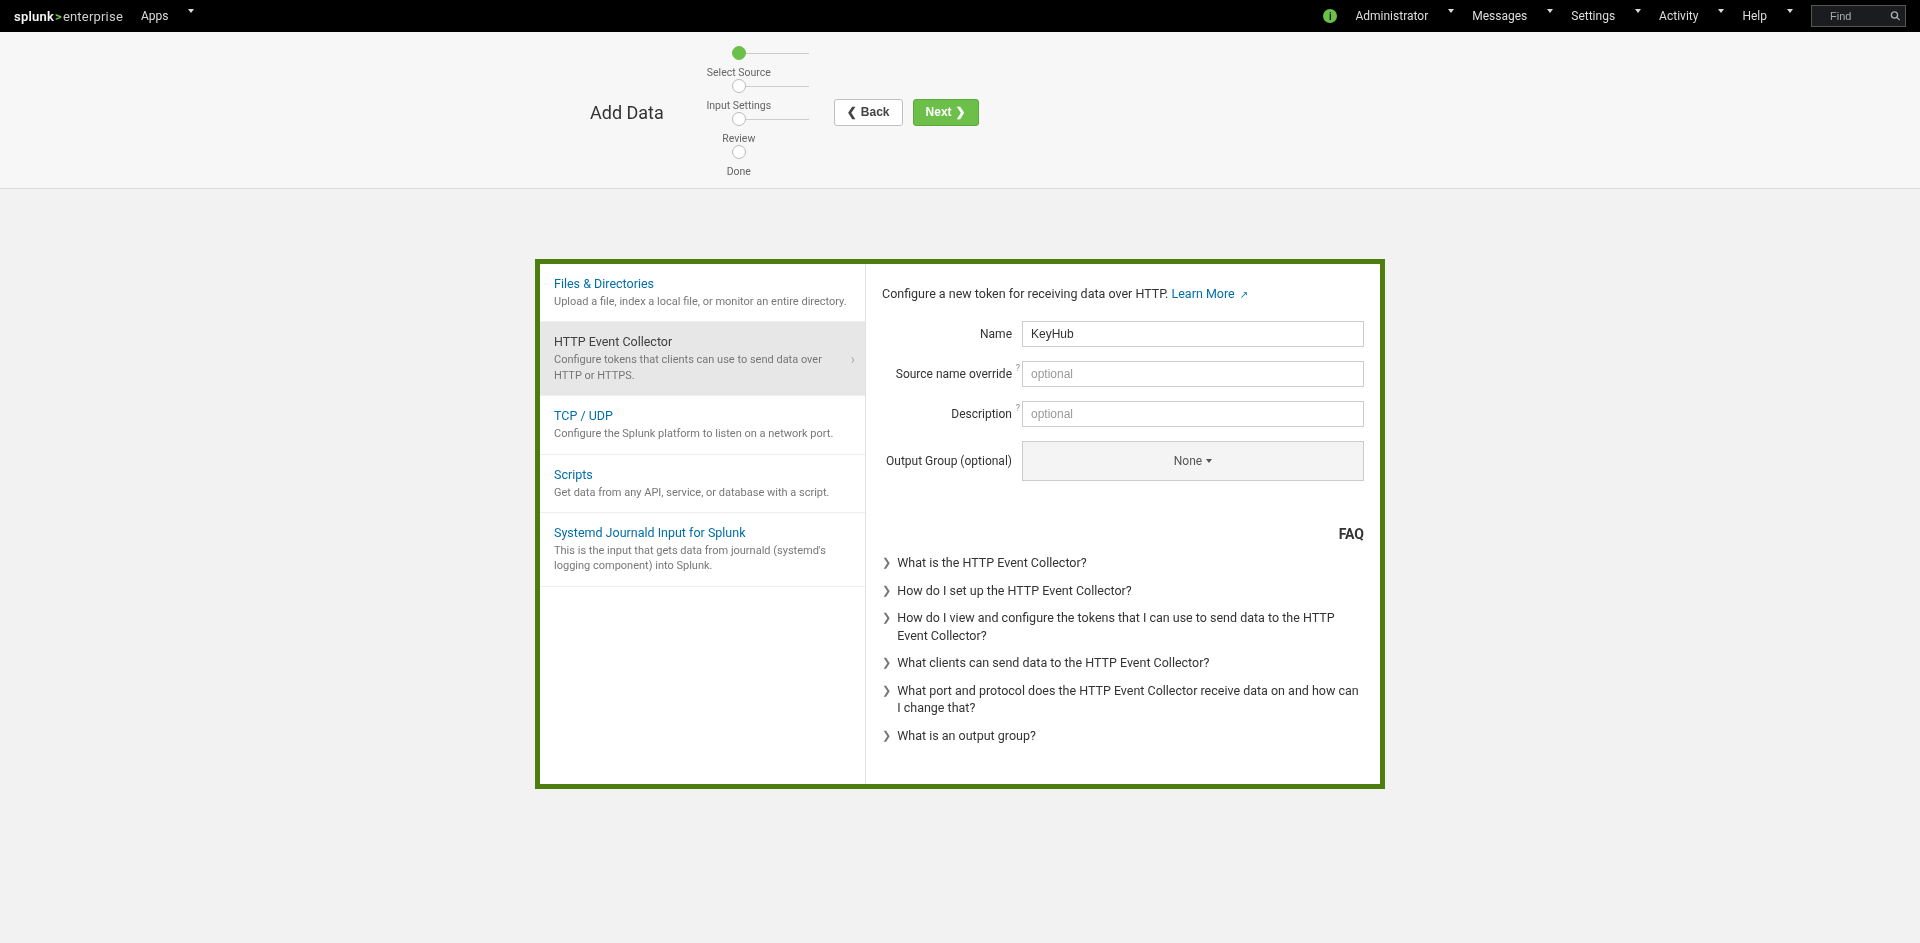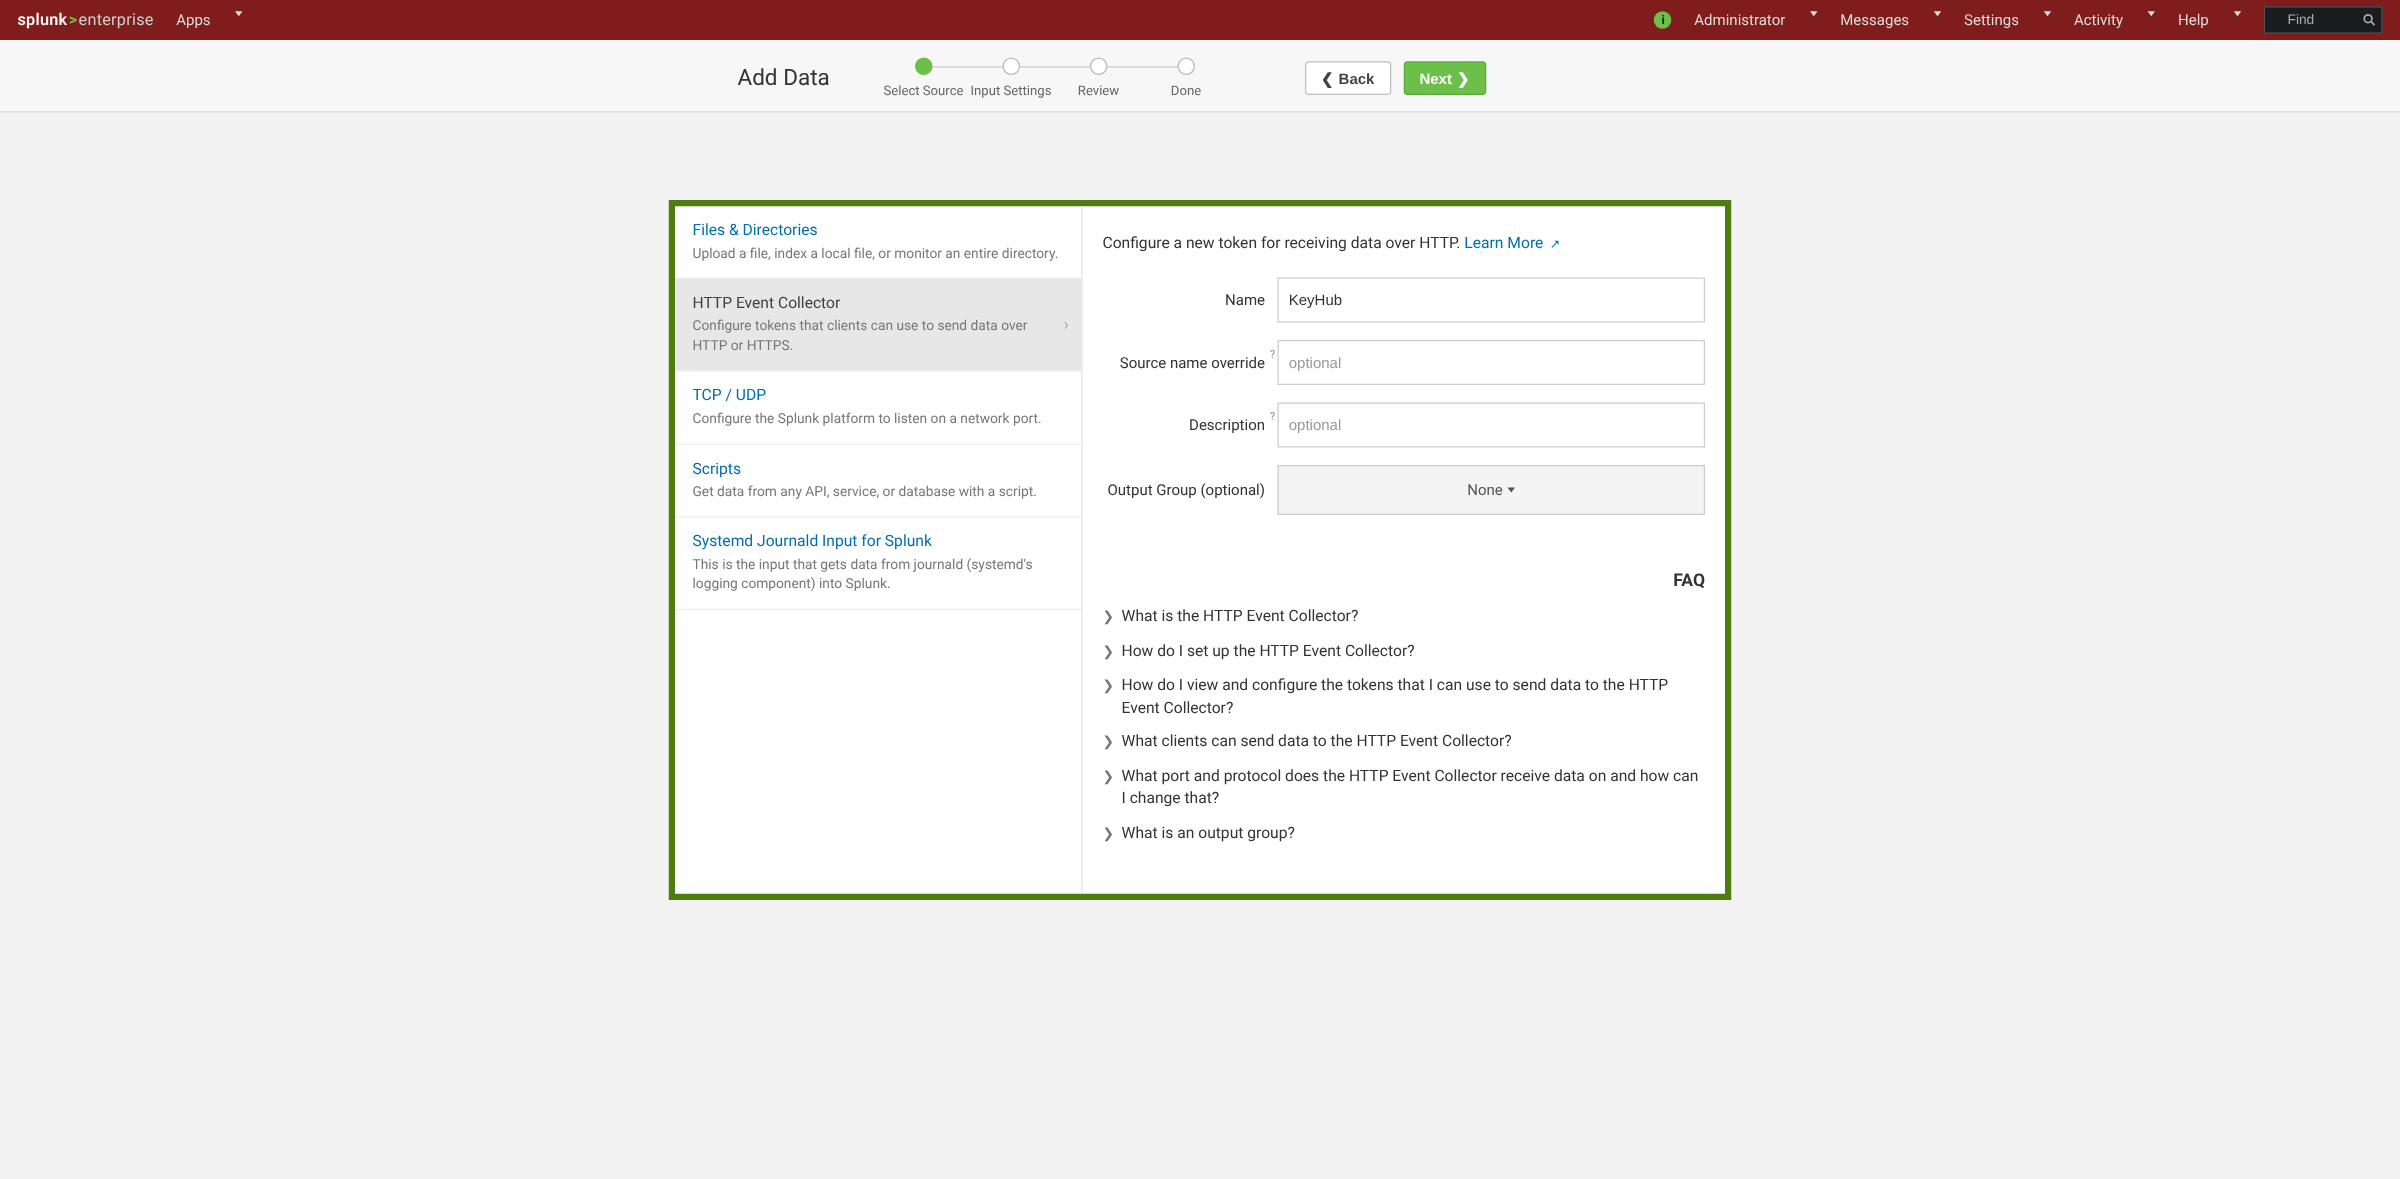--- a/index.html
+++ b/index.html
@@ -1,38 +1,38 @@
 <!DOCTYPE html>
 <html><head>
 <meta charset="utf-8">
 <style>
   * { box-sizing: border-box; margin: 0; padding: 0; }
   body { font-family: -apple-system, BlinkMacSystemFont, "Segoe UI", Roboto, "Helvetica Neue", Arial, sans-serif; background: #f2f2f2; color: #333; font-size: 13px; }
   a { color: #006eaa; text-decoration: none; cursor: pointer; }
 
   
-  .topbar { background: #7f1d1d; color: #ddd; height: 32px; display: flex; align-items: center; padding: 0 14px; font-size: 12px; }
+  .topbar { background: #000000; color: #ddd; height: 32px; display: flex; align-items: center; padding: 0 14px; font-size: 12px; }
   .topbar .brand { color: #f7f7f7; font-weight: 600; font-size: 13px; letter-spacing: .2px; }
   .topbar .brand .chev { color: #6cc04a; font-weight: 700; padding: 0 1px; }
   .topbar .brand .grey { color: #cfcfcf; font-weight: 400; }
   .topbar .left, .topbar .right { display: flex; align-items: center; gap: 18px; }
   .topbar .spacer { flex: 1; }
   .topbar .nav-item { color: #ddd; cursor: pointer; display: inline-flex; gap: 20px; }
   .caret-down { width:0; height:0; border-left:3.5px solid transparent; border-right:3.5px solid transparent; border-top:4px solid currentColor; display:inline-block; }
   .info-dot { width:14px; height:14px; border-radius:50%; background:#6cc04a; color:#1a1c20; font-weight:700; font-size:10px; display:inline-flex; align-items:center; justify-content:center; }
   .topbar .search { position: relative; }
   .topbar .search input { background:#1a1c20; border:1px solid #555; color:#ddd; height:22px; width:95px; padding:0 22px 0 18px; font-size:11px; }
   .topbar .search input::placeholder { color:#aaa; }
   .topbar .search .search-icon { position:absolute; right:5px; top:50%; transform:translateY(-50%); width:11px; height:11px; }
 
   
   .subheader { background:#f7f7f7; border-bottom:1px solid #d9d9d9; padding:14px 0 10px; }
   .subheader-inner { max-width:1100px; margin:0 auto; display:flex; align-items:center; gap:40px; }
   .page-title { font-size:18px; font-weight:400; color:#333; margin-left:180px; }
-  .stepper { display:flex; align-items:flex-start; }
+  .stepper { display:flex; align-items:flex-start;flex-direction:column; }
   .step { display:flex; flex-direction:column; align-items:center; position:relative; width:70px; }
   .step .dot { width:14px; height:14px; border-radius:50%; border:1px solid #bbb; background:#fff; z-index:1; }
   .step.active .dot { background:#6cc04a; border-color:#6cc04a; }
   .step .lbl { font-size:10.5px; color:#666; margin-top:6px; text-align:center; white-space:nowrap; }
   .step .bar { position:absolute; top:7px; left:50%; height:1px; background:#ccc; width:70px; }
   .step:last-child .bar { display:none; }
   .btns { display:flex; gap:10px; margin-left:20px; }
   .btn { height:27px; padding:0 12px; border-radius:3px; font-size:12px; cursor:pointer; display:inline-flex; align-items:center; gap:4px; font-weight:600; }
   .btn-outline { background:#fff; border:1px solid #bfbfbf; color:#444; }
   .btn-primary { background:#6cc04a; border:1px solid #5aab3b; color:#fff; }
@@ -49,21 +49,21 @@
   .source-item.active .title { color:#404040; font-weight:400; }
   .source-item.active .arrow { position:absolute; right:10px; top:50%; transform:translateY(-50%); color:#aaa; font-size:14px; }
 
   .intro { font-size:12.5px; color:#333; margin-bottom:20px; }
   .intro .ext-icon { font-size:10px; margin-left:2px; }
 
   .form-row { display:flex; align-items:center; margin-bottom:14px; }
   .form-row .label { width:140px; text-align:right; padding-right:10px; font-size:12px; color:#333; position:relative; }
   .form-row .label .help { position:absolute; top:-4px; right:2px; font-size:9px; color:#888; }
   .form-row .label.multiline { line-height:1.3; }
-  .form-row input[type="text"] { flex:1; height:36px; border:1px solid #ccc; padding:0 8px; font-size:12px; color:#333; }
+  .form-row input[type="text"] { flex:1; height:26px; border:1px solid #ccc; padding:0 8px; font-size:12px; color:#333; }
   .form-row input[type="text"]::placeholder { color:#999; }
   .dropdown { flex:1; height:40px; border:1px solid #ccc; background:#f4f4f4; display:flex; align-items:center; justify-content:center; gap:4px; font-size:12px; color:#555; cursor:pointer; }
   .checkbox { width:14px; height:14px; border:1px solid #aaa; background:#fff; cursor:pointer; }
   .checkbox-wrap { flex:1; display:flex; align-items:center; }
 
   .faq { margin-top:45px; }
   .faq h3 { font-size:14px; font-weight:700; color:#333; margin-bottom:12px;text-align:right; }
   .faq-item { display:flex; align-items:flex-start; gap:6px; font-size:12.5px; color:#333; margin-bottom:10px; cursor:pointer; line-height:1.4; }
   .faq-item .chev { color:#777; font-size:11px; margin-top:1px; flex-shrink:0; }
 </style>

